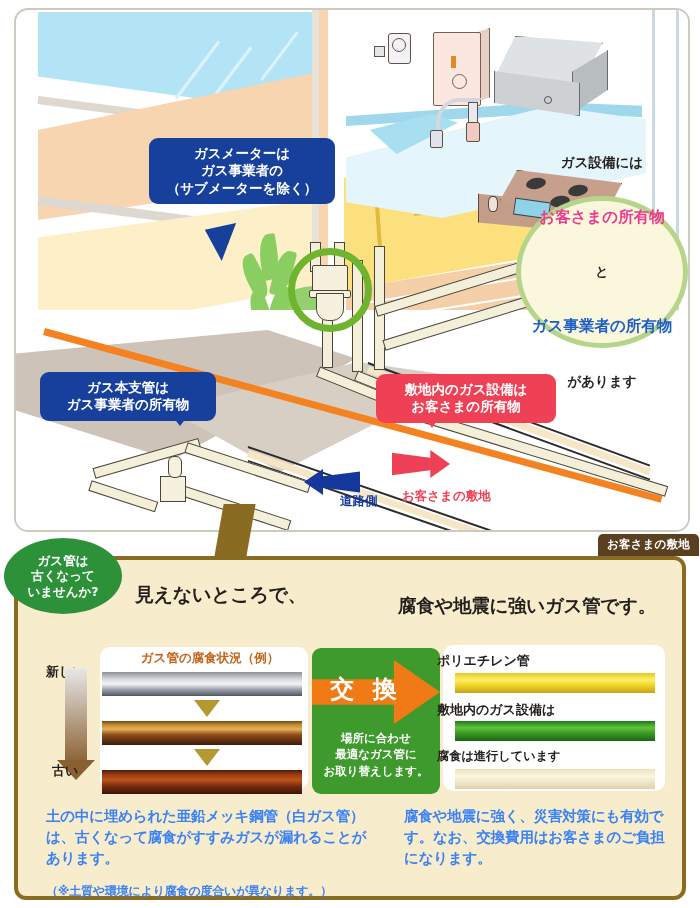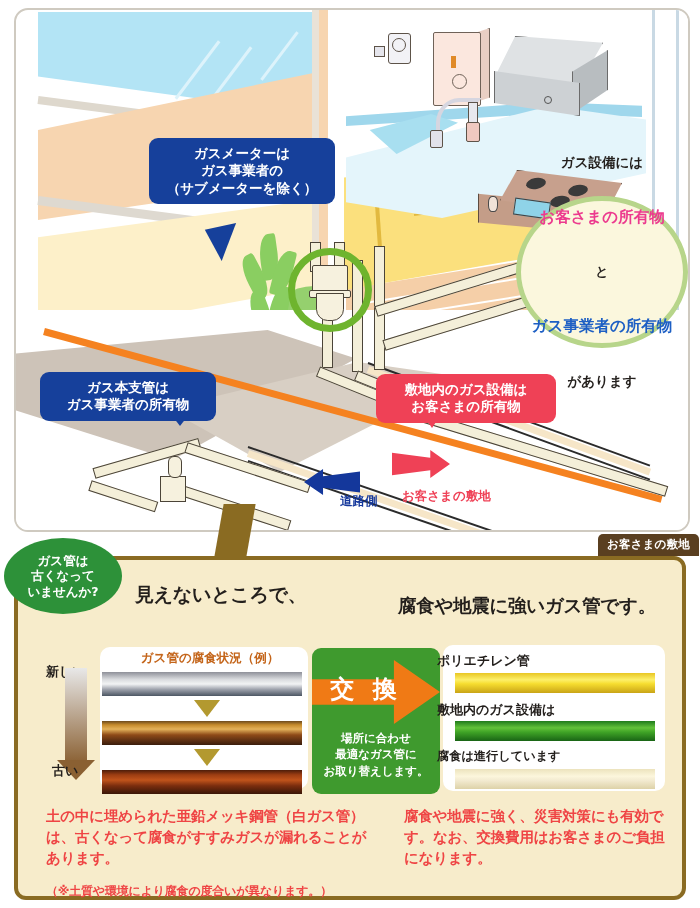--- a/index.html
+++ b/index.html
@@ -643,21 +643,21 @@
     width: 200px; height: 20px;
   }
   .nb1 { top: 673px; background: linear-gradient(#e8c623, #fdf06a 34%, #f6dd2f 54%, #c9a417); }
   .nb2 { top: 721px; background: linear-gradient(#1f7a1c, #62c23a 34%, #3fa326 56%, #196415); }
   .nb3 { top: 769px; background: linear-gradient(#ece3bd, #fcf6dc 36%, #f2ead0 58%, #ddd2a8); }
 
   .bottom-text {
     position: absolute;
     font-size: 14.5px;
     font-weight: bold;
-    color: #ef4444;
+    color: #3b82f6;
     line-height: 1.46;
     letter-spacing: -0.2px;
   }
   #btext-left  { left: 46px;  top: 806px; width: 330px; }
   #btext-right { left: 404px; top: 806px; width: 268px; }
   .small-note {
     font-size: 12px;
     line-height: 1.4;
     display: block;
     margin-top: 14px;

